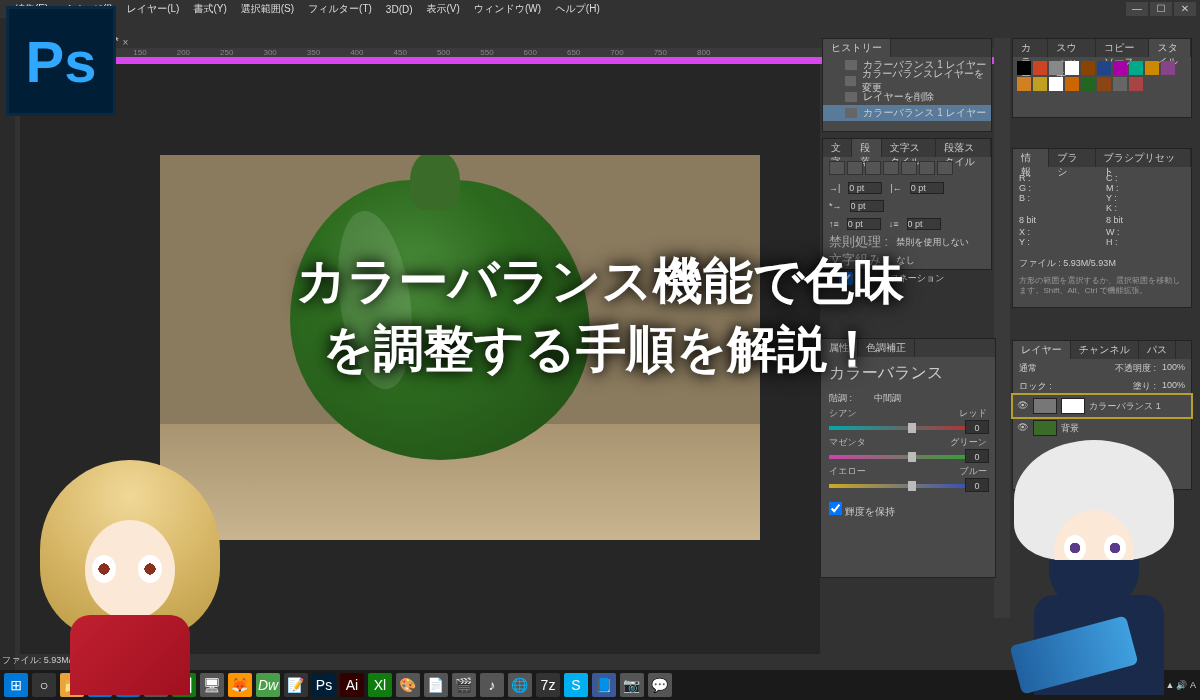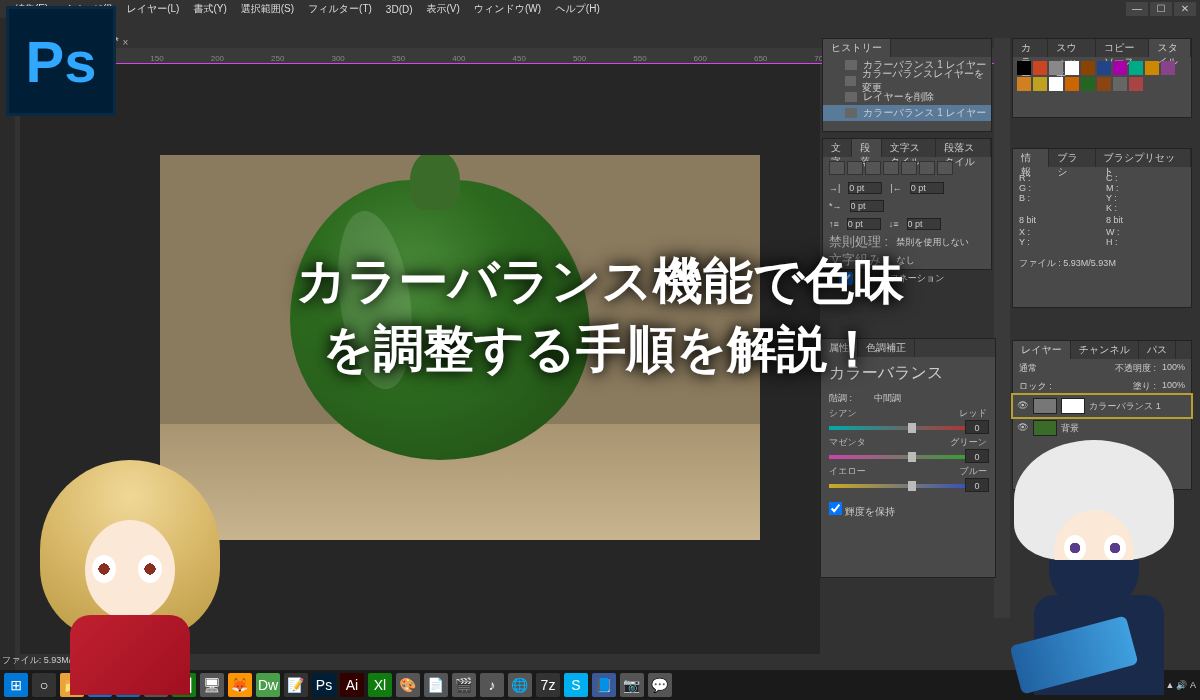--- a/index.html
+++ b/index.html
@@ -11,21 +11,21 @@
 
 
 .winctrl { position: absolute; top: 2px; right: 4px; display: flex; gap: 2px; }
 .winctrl div { width: 22px; height: 14px; background: #444; color: #ccc; text-align: center; line-height: 14px; font-size: 10px; }
 
 
 .doctab { position: absolute; top: 35px; left: 90px; font-size: 10px; color: #ccc; display: flex; align-items: center; gap: 4px; }
 .doctab .close { color: #aaa; }
 
 
-.ruler-h { position: absolute; top: 48px; left: 30px; right: 195px; height: 16px; background: #3a3a3a; border-bottom: 1px solid #d946ef; font-size: 8px; color: #888; display: flex; align-items: flex-end; padding-left: 60px; gap: 47px; overflow: hidden; }
+.ruler-h { position: absolute; top: 48px; left: 30px; right: 195px; height: 16px; background: #3a3a3a; border-bottom: 7px solid #d946ef; font-size: 8px; color: #888; display: flex; align-items: flex-end; padding-left: 60px; gap: 30px; overflow: hidden; }
 .ruler-h span { }
 
 
 .canvas-area { position: absolute; top: 64px; left: 20px; width: 800px; height: 590px; background: #262626; }
 
 
 .canvas { position: absolute; top: 155px; left: 160px; width: 600px; height: 385px; background: linear-gradient(to bottom, #8a7a5e 0%, #8a7a5e 70%, #a89470 70%, #c8b48e 100%); overflow: hidden; }
 .pepper { position: absolute; top: 25px; left: 130px; width: 300px; height: 280px; background: radial-gradient(ellipse at 40% 35%, #4a8b3a 0%, #2d6b1f 40%, #1f4a14 100%); border-radius: 40% 45% 50% 50% / 50% 55% 45% 50%; }
 .pepper::before { content: ""; position: absolute; top: -30px; left: 120px; width: 50px; height: 60px; background: #3a6b28; border-radius: 50% 50% 30% 30%; }
 .pepper::after { content: ""; position: absolute; top: 30px; left: 50px; width: 70px; height: 180px; background: rgba(255,255,255,0.12); border-radius: 50%; transform: rotate(-8deg); }
@@ -291,20 +291,21 @@
     <div>
         <div>X :</div>
         <div>Y :</div>
       </div>
     <div>
         <div>W :</div>
         <div>H :</div>
       </div>
   </div>
   <div style="padding:4px 6px;font-size:9px;">ファイル : 5.93M/5.93M</div>
+  <div style="padding:2px 6px;font-size:8px;color:#999;line-height:1.3;">方形の範囲を選択するか、選択範囲を移動します。Shift、Alt、Ctrl で機能拡張。</div>
 </div>
 
 <div class="panel props-panel">
   <div class="panel-tabs">
     <span class="active">属性</span>
     <span>色調補正</span>
   </div>
   <div style="padding:6px 8px;font-size:16px;">カラーバランス</div>
   <div style="padding:2px 8px;display:flex;gap:22px;font-size:9px;">
     <span>階調 :</span>
@@ -406,21 +407,21 @@
   <div id="taskbar-icons" style="display:flex;gap:4px;">
       <div class="task-icon" style="background: rgb(0, 120, 215);">⊞</div>
       <div class="task-icon" style="background: rgb(51, 51, 51);">○</div>
       <div class="task-icon" style="background: rgb(232, 163, 61);">📁</div>
       <div class="task-icon" style="background: rgb(0, 120, 215);">e</div>
       <div class="task-icon" style="background: rgb(0, 114, 198);">✉</div>
       <div class="task-icon" style="background: rgb(85, 85, 85);">⚙</div>
       <div class="task-icon" style="background: rgb(16, 124, 16);">📊</div>
       <div class="task-icon" style="background: rgb(85, 85, 85);">🖥</div>
       <div class="task-icon" style="background: rgb(255, 149, 0);">🦊</div>
-      <div class="task-icon" style="background: rgb(74, 158, 74);">Dw</div>
+      <div class="task-icon" style="background: rgb(74, 158, 74); font-style: italic;">Dw</div>
       <div class="task-icon" style="background: rgb(51, 51, 51);">📝</div>
       <div class="task-icon" style="background: rgb(0, 30, 54);">Ps</div>
       <div class="task-icon" style="background: rgb(51, 0, 0);">Ai</div>
       <div class="task-icon" style="background: rgb(16, 124, 16);">Xl</div>
       <div class="task-icon" style="background: rgb(85, 85, 85);">🎨</div>
       <div class="task-icon" style="background: rgb(85, 85, 85);">📄</div>
       <div class="task-icon" style="background: rgb(85, 85, 85);">🎬</div>
       <div class="task-icon" style="background: rgb(85, 85, 85);">♪</div>
       <div class="task-icon" style="background: rgb(85, 85, 85);">🌐</div>
       <div class="task-icon" style="background: rgb(51, 51, 51);">7z</div>

